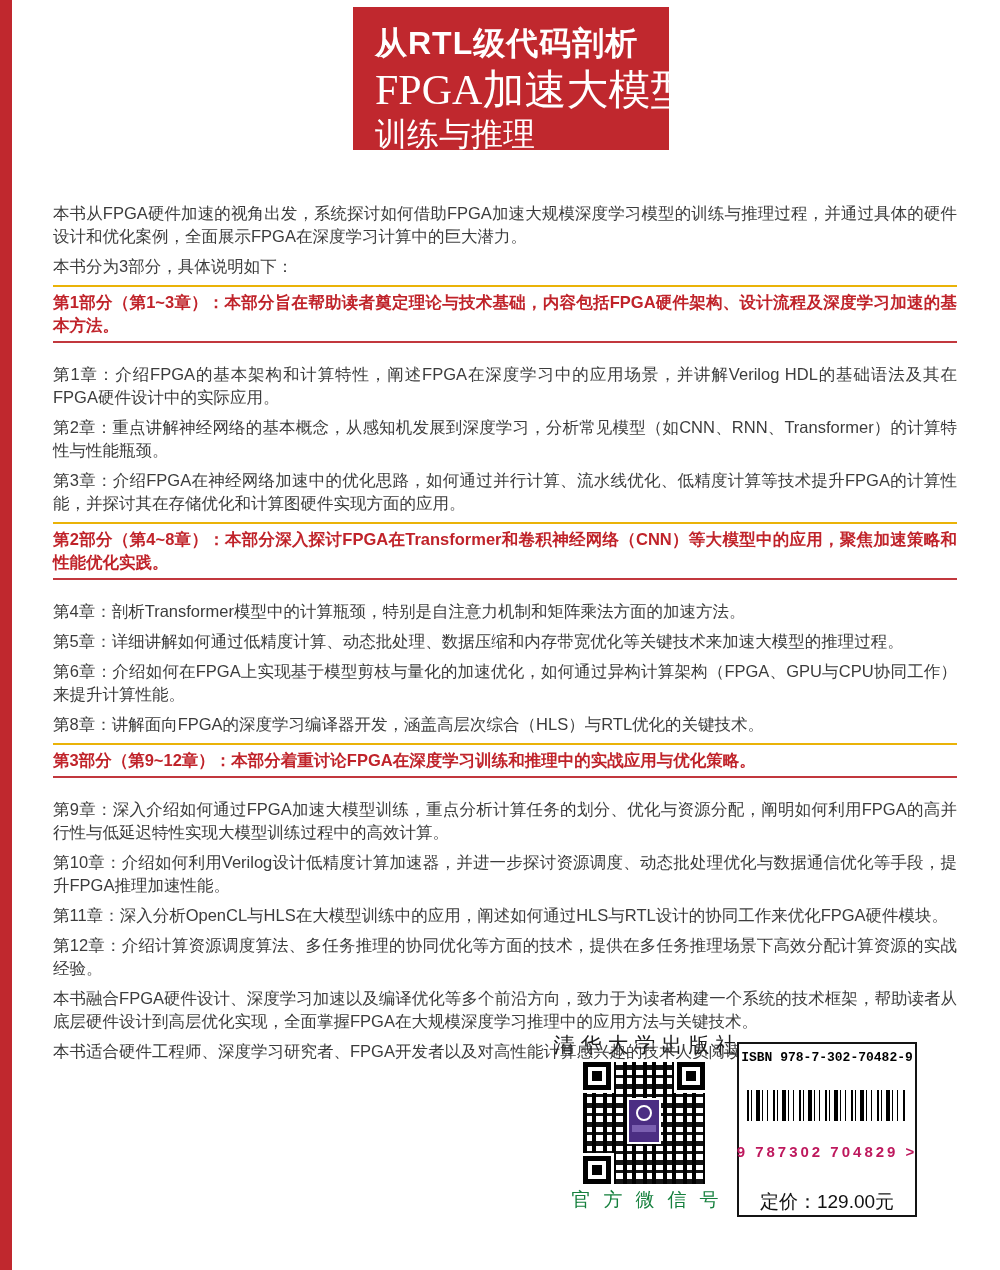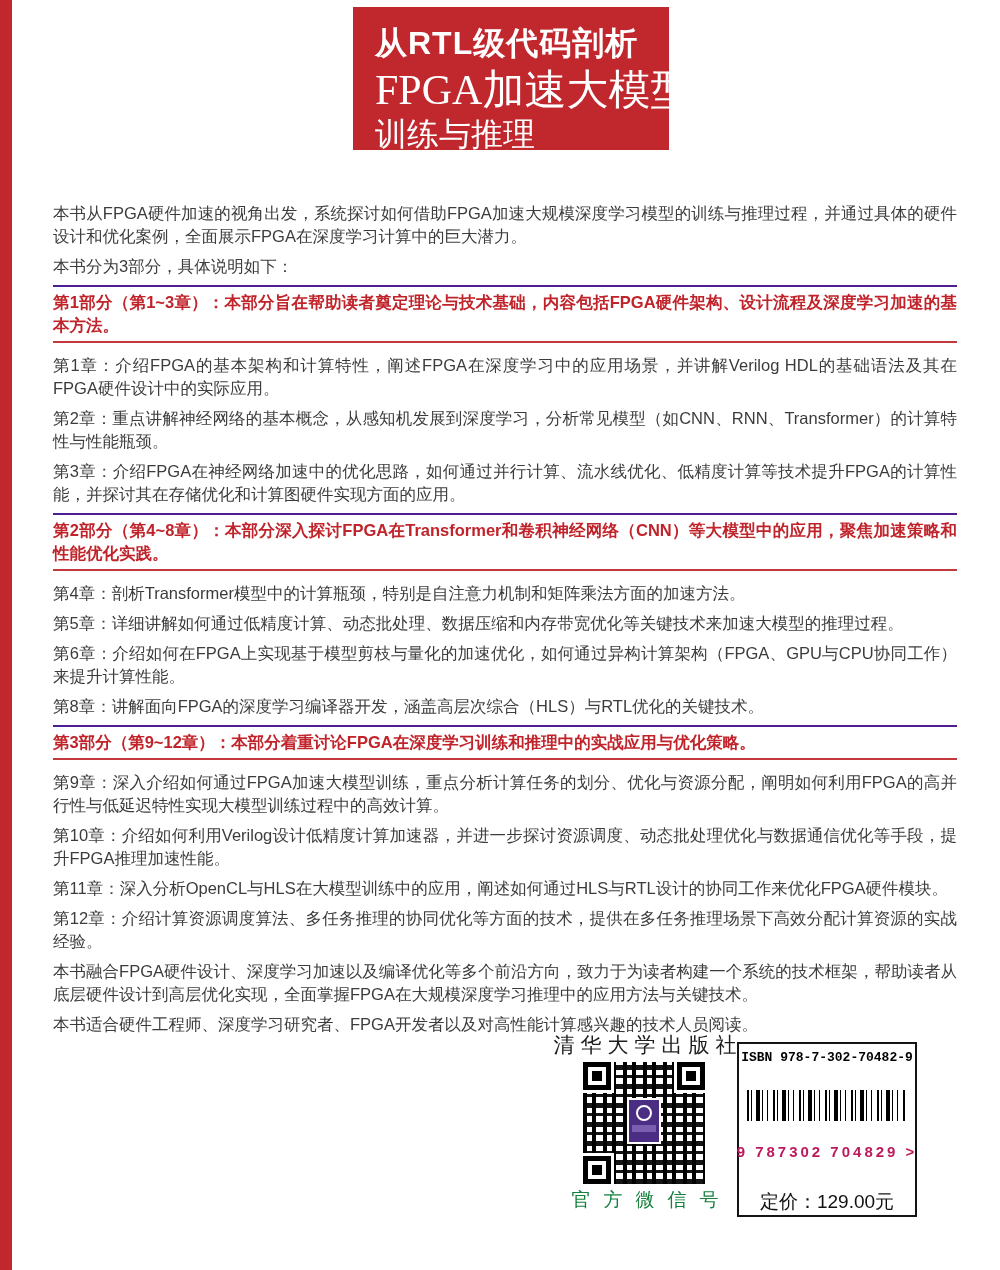--- a/index.html
+++ b/index.html
@@ -58,24 +58,24 @@
     left: 53px; top: 202px;
     width: 904px;
     font-size: 16.5px;
     line-height: 23px;
     text-align: justify;
   }
   .content p { margin-bottom: 7px; }
   .part-heading {
     color: #c0232a;
     font-weight: bold;
-    border-top: 2px solid #4c1d95;
+    border-top: 2px solid #eab308;
     border-bottom: 2px solid #c2383d;
     padding: 4px 0;
-    margin: 3px 0 11px 0;
+    margin: 3px 0 20px 0;
   }
 
   
   .publisher-name {
     position: absolute;
     left: 545px; top: 1031px;
     width: 200px;
     text-align: center;
     font-size: 21px;
     letter-spacing: 6px;

